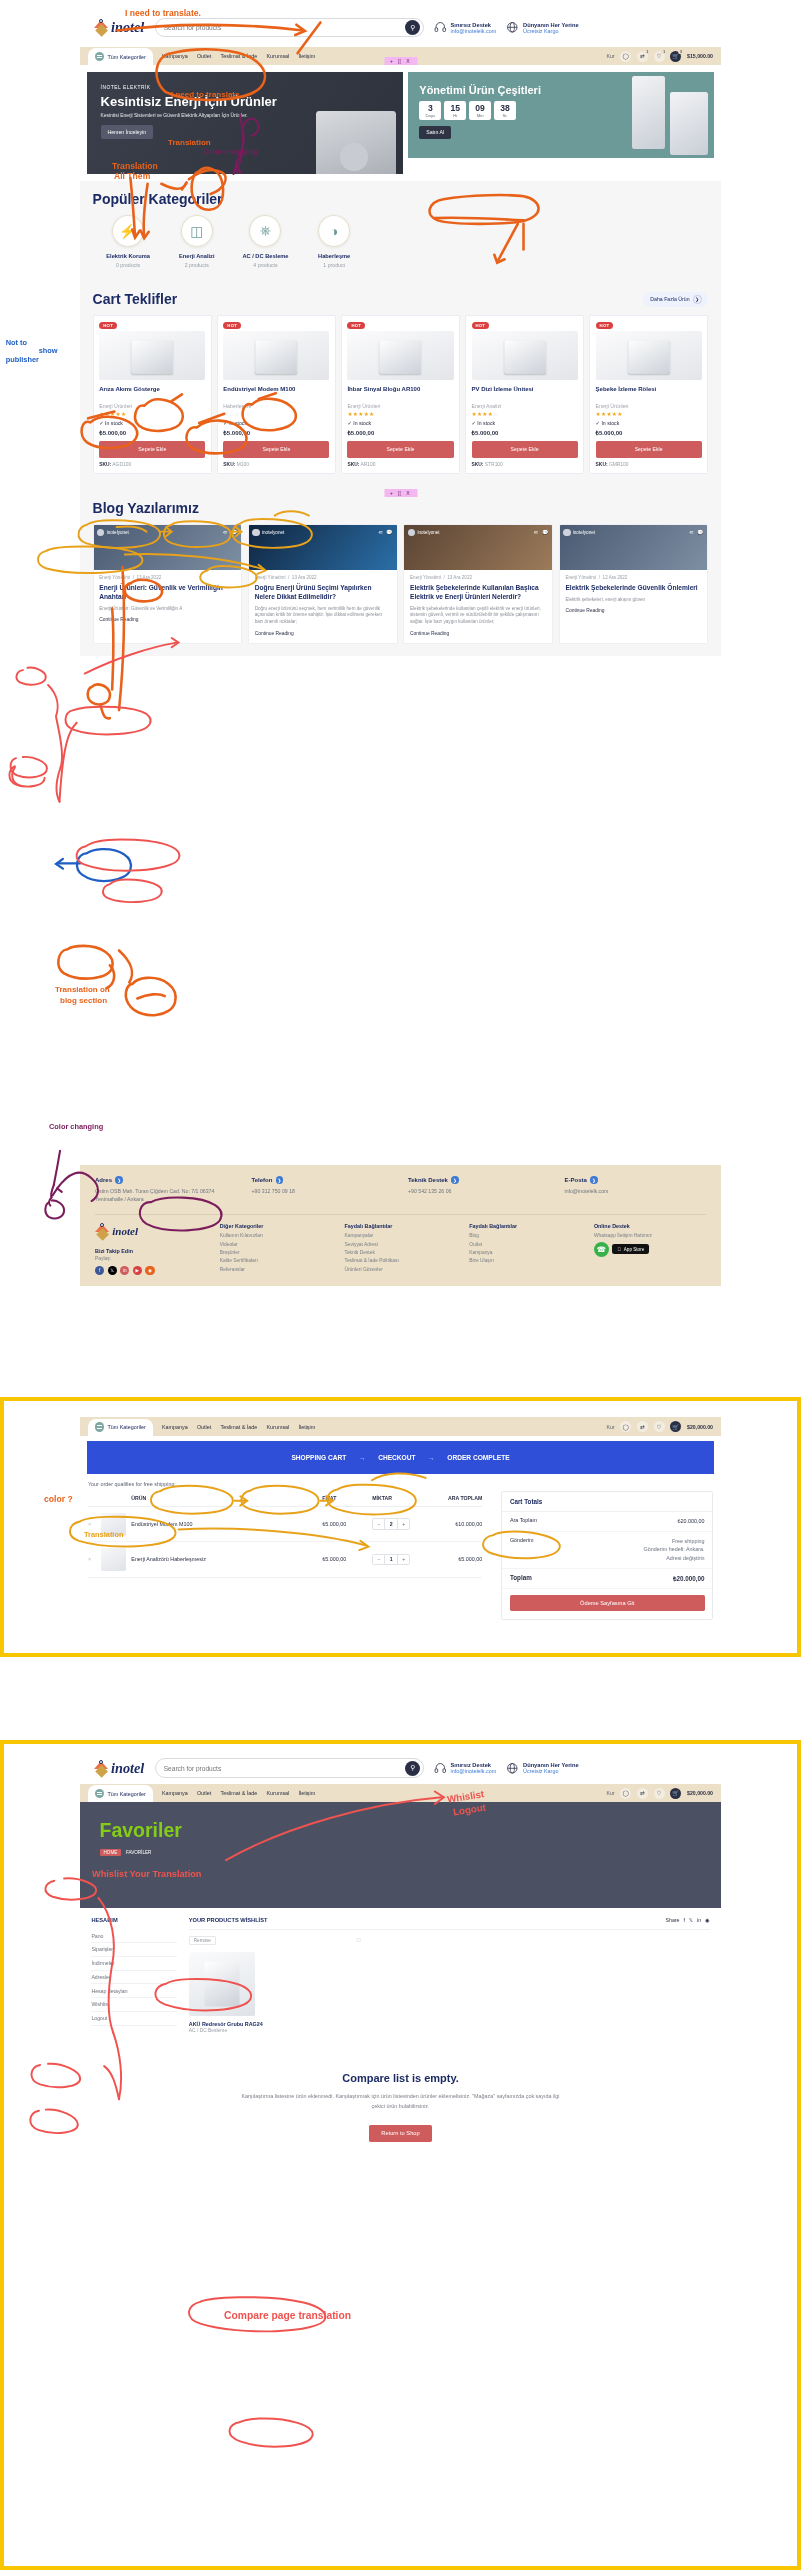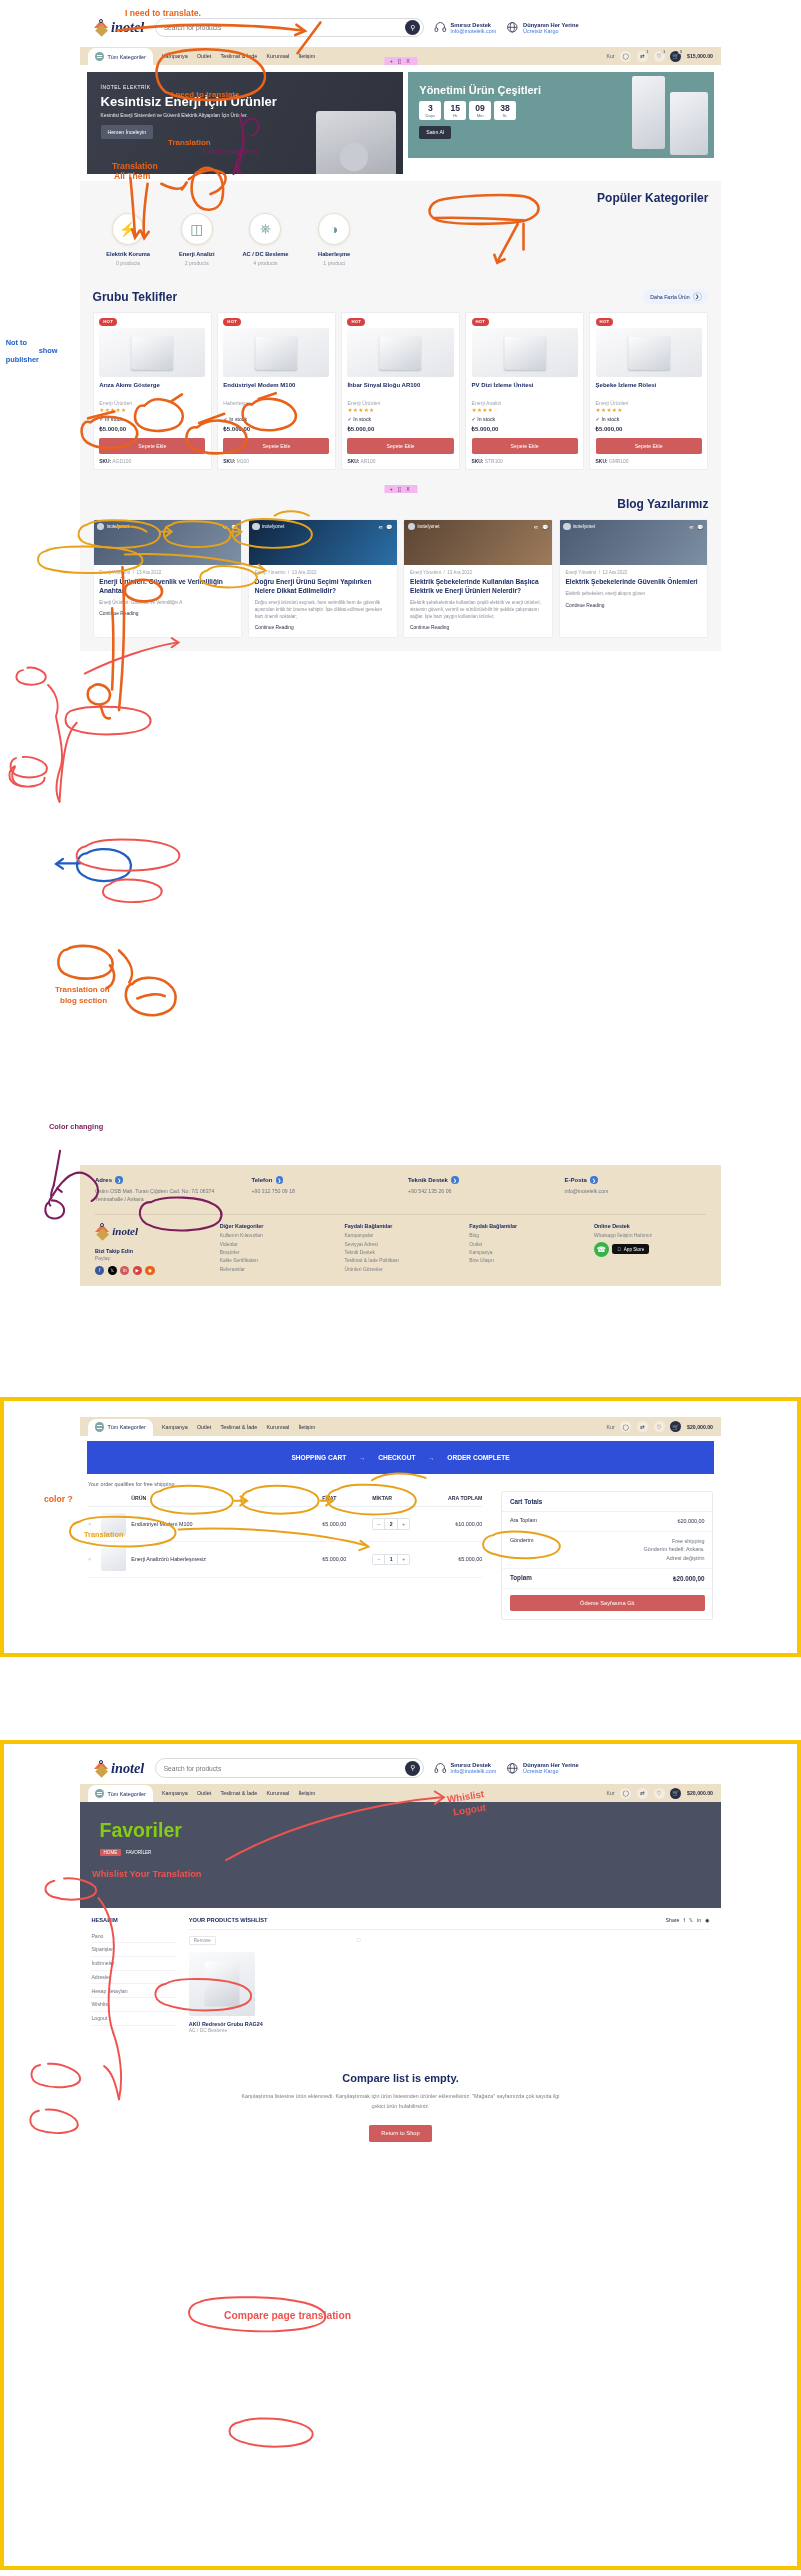--- a/index.html
+++ b/index.html
@@ -71,21 +71,21 @@
   .cd span { display:block; font-size:4.3px; color:#6b7280; }
   .hero-r .btn { margin-top:5.7px; display:inline-block; background:#2f3444; color:#fff; font-size:5.2px;
       padding:3.4px 6.9px; border-radius:1.7px; }
   .hero-r .cab { position:absolute; border-radius:2.3px; background:linear-gradient(150deg,#f2f3f5,#c9ced6); }
   .hero-r .cab1 { right:49px; top:3.4px; width:33px; height:73px; }
   .hero-r .cab2 { right:5.7px; top:19.5px; width:38px; height:63px; }
   .editbar { position:absolute; left:50%; transform:translateX(-50%); top:-8px; background:#f3b8f0;
      color:#6b1f6b; font-size:5.2px; padding:1.1px 5.7px; letter-spacing:1.7px; }
 
   .section { background:#f6f6f7; padding:10.3px 12.6px 12.6px; }
-  .section h3 { font-size:12px; color:#1c2b63; font-weight:700; margin-bottom:8px;text-align:right; }
+  .section h3 { font-size:14px; color:#1c2b63; font-weight:700; margin-bottom:8px; }
 
   
   .cats { display:flex; gap:13.7px; padding-left:8px; }
   .cat { width:55px; text-align:center; }
   .cat .circ { width:32px; height:32px; margin:0 auto 5.7px; border-radius:50%;
       background:#fff; box-shadow:0 0 0 1.1px #e7e0cf inset, 0 0.6px 2.9px rgba(0,0,0,.09);
       display:flex; align-items:center; justify-content:center; color:#6c9a98; font-size:13.7px; }
   .cat b { display:block; font-size:5.7px; color:#1c2b63; line-height:1.35; }
   .cat span { display:block; font-size:5.2px; color:#9aa0a6; margin-top:1.7px; }
 
@@ -347,21 +347,21 @@
       <div class="cat">
         <div class="circ">◑</div>
         <b>Haberleşme</b>
         <span>1 product</span>
       </div>
     </div>
   </div>
 
   <div class="section" style="background:#f6f6f7;">
     <div class="prodhead">
-      <h3 style="margin-bottom:0">Grubu Teklifler</h3>
+      <h3 style="margin-bottom:0">Cart Teklifler</h3>
       <div class="morebtn">
         <span>Daha Fazla Ürün</span>
         <span class="arrow">❯</span>
       </div>
     </div>
     <div class="grid5" style="margin-top:8px">
 
       <div class="card">
         <span class="tag">HOT</span>
         <div class="thumb">

